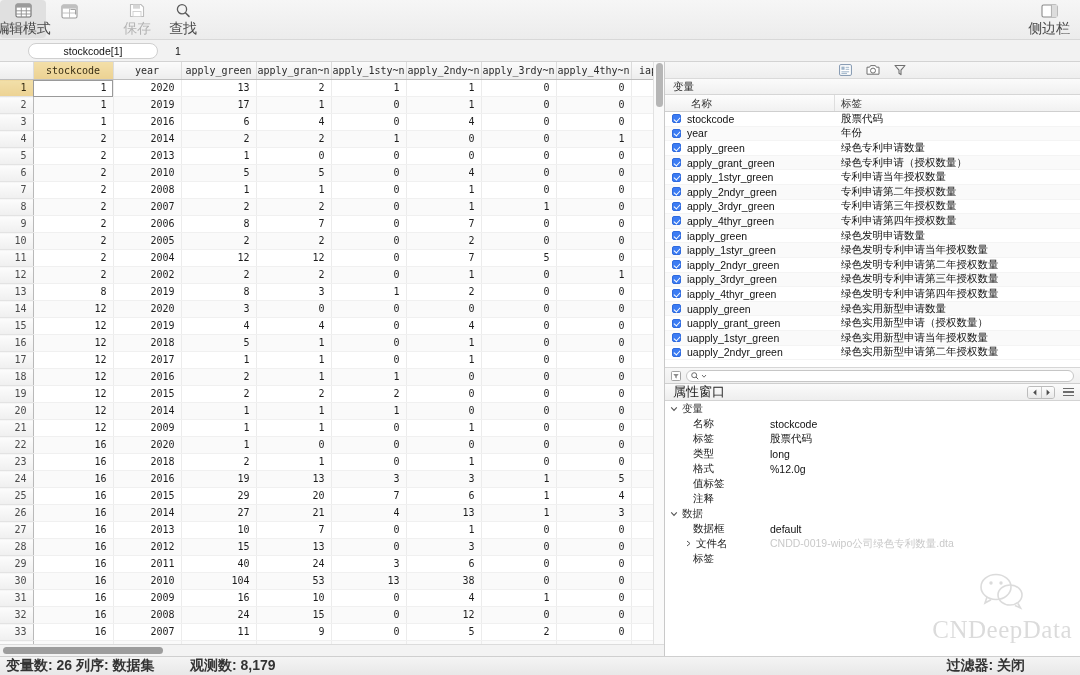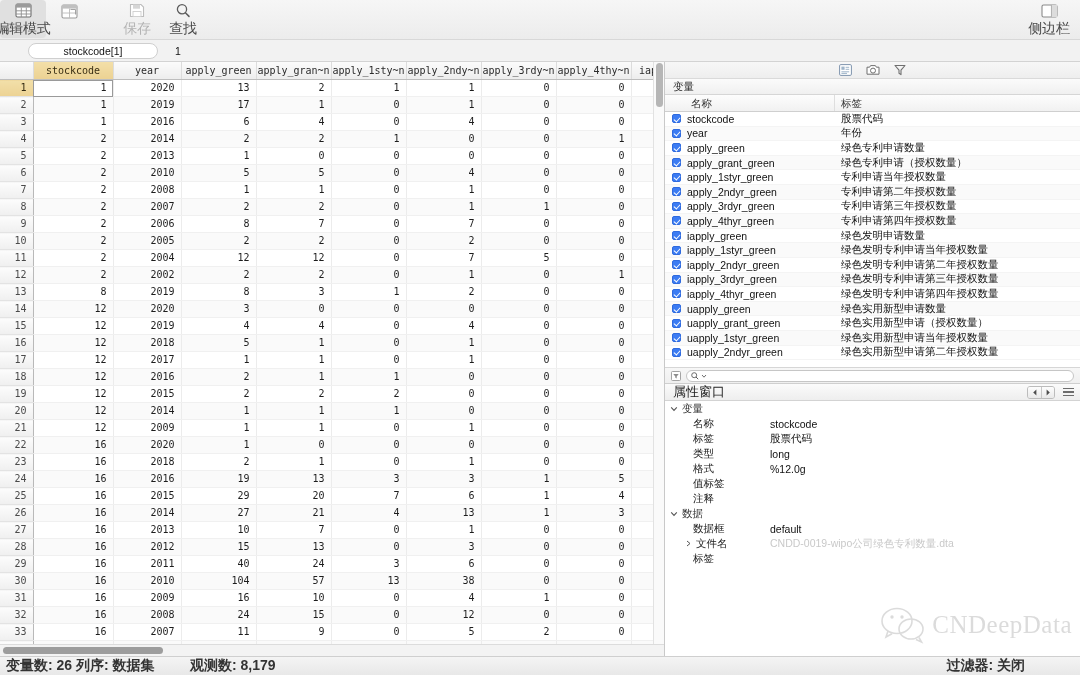--- a/index.html
+++ b/index.html
@@ -282,21 +282,21 @@
     width: 105px; padding-left: 28px;
     color: #1a1a1a; white-space: nowrap;
   }
   .prop-row .pk.indent2 { padding-left: 20px; display:flex; align-items:center; gap:4px;}
   .prop-row .pv { flex: 1; color: #111; white-space: nowrap; overflow: hidden; }
   .prop-row .pv.faded { color: #c9c9c9; }
 
   .watermark {
     position: absolute; right: 8px; bottom: 12px;
     display: flex; align-items: center; gap: 6px;
-    opacity: 0.30; pointer-events: none;
+    opacity: 0.30; pointer-events: none; flex-direction: column;
   }
   .watermark .wm-text {
     font-size: 25px; color: #8a8a8a;
     letter-spacing: 0.5px;
     font-family: "Liberation Serif", serif;
   }
 
   
   .statusbar {
     height: 19px; flex: none;
@@ -764,21 +764,21 @@
                 <td class="cell">6</td>
                 <td class="cell">0</td>
                 <td class="cell">0</td>
                 <td class="cell"></td>
               </tr>
               <tr class="alt">
                 <td class="rowh">30</td>
                 <td class="cell">16</td>
                 <td class="cell">2010</td>
                 <td class="cell">104</td>
-                <td class="cell">57</td>
+                <td class="cell">53</td>
                 <td class="cell">13</td>
                 <td class="cell">38</td>
                 <td class="cell">0</td>
                 <td class="cell">0</td>
                 <td class="cell"></td>
               </tr>
               <tr>
                 <td class="rowh">31</td>
                 <td class="cell">16</td>
                 <td class="cell">2009</td>

